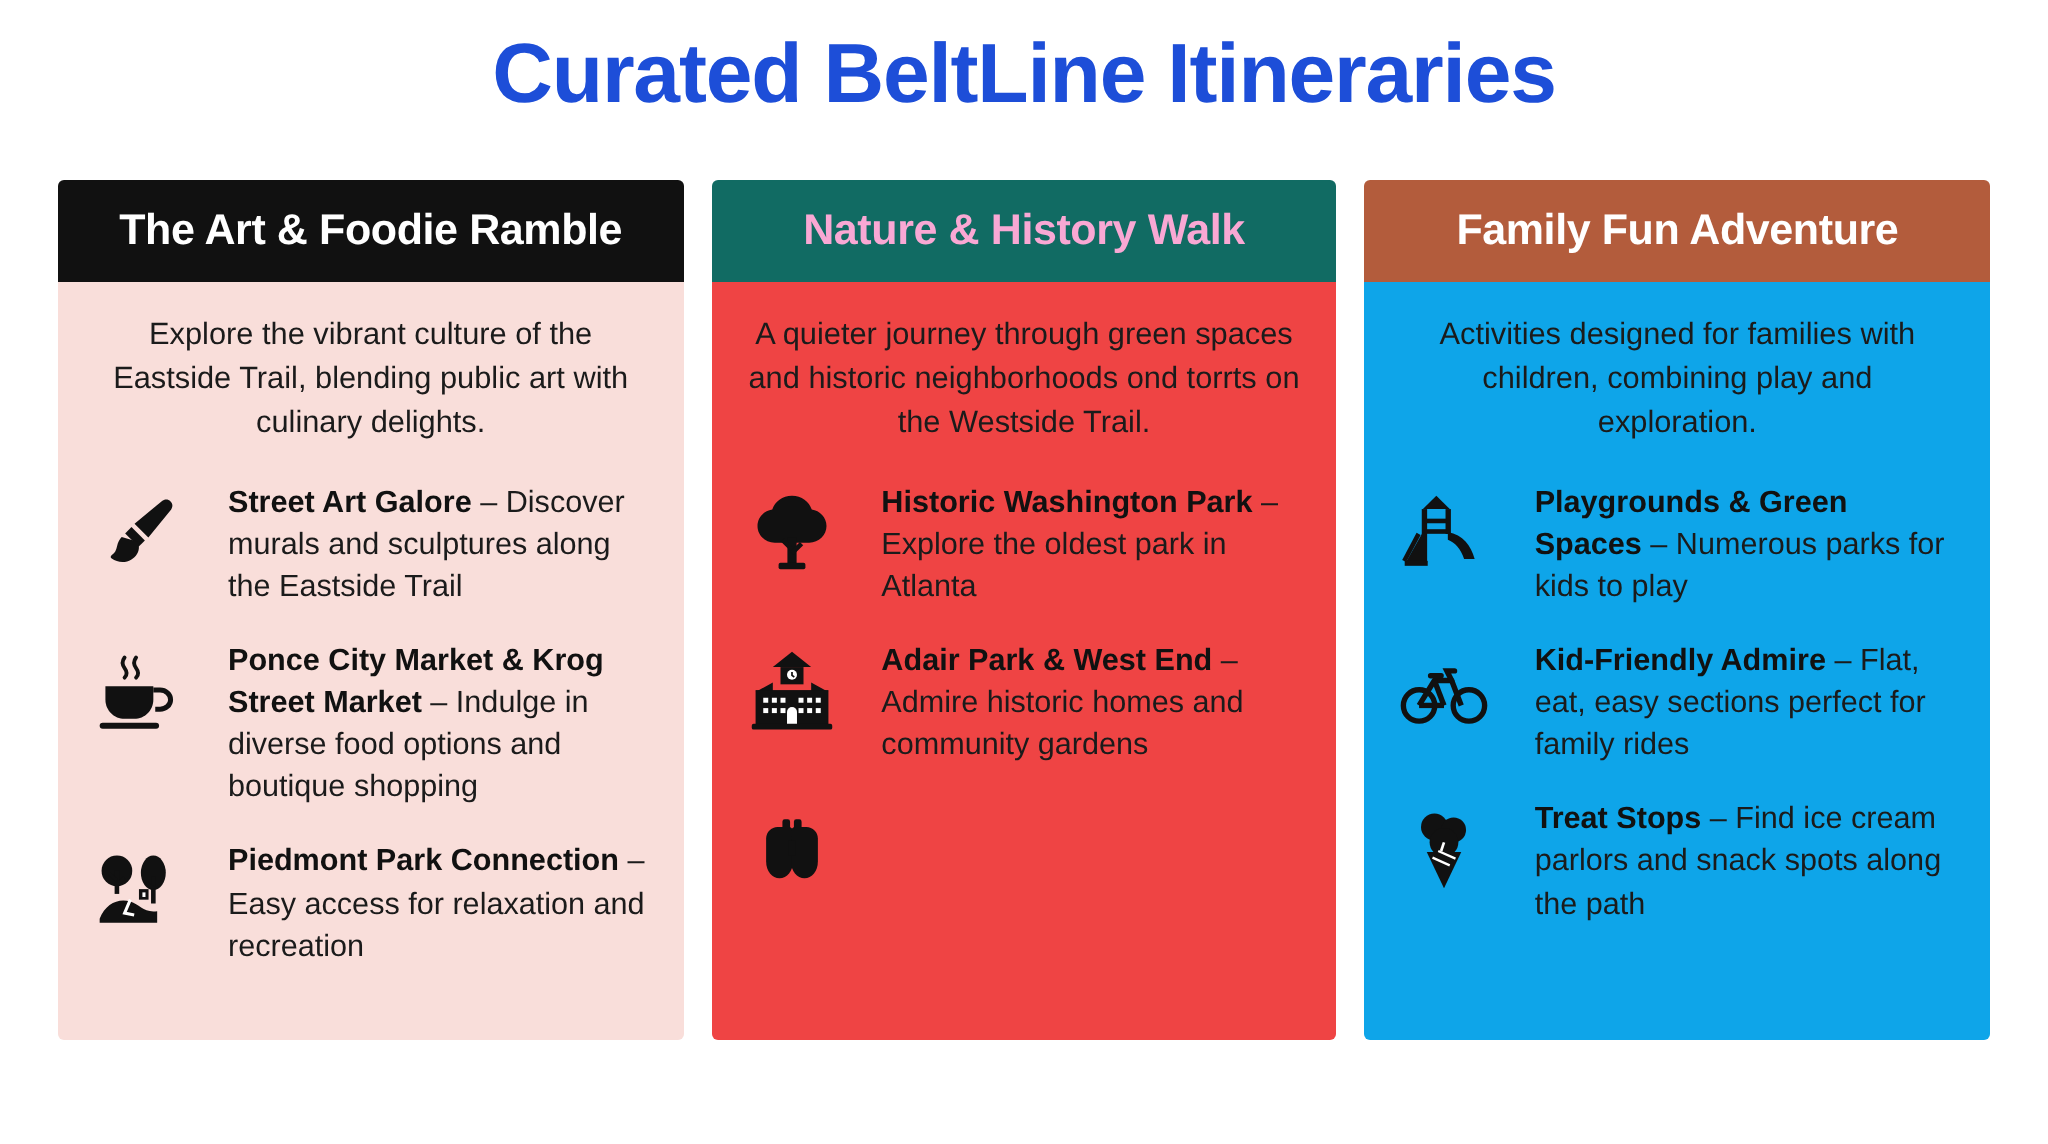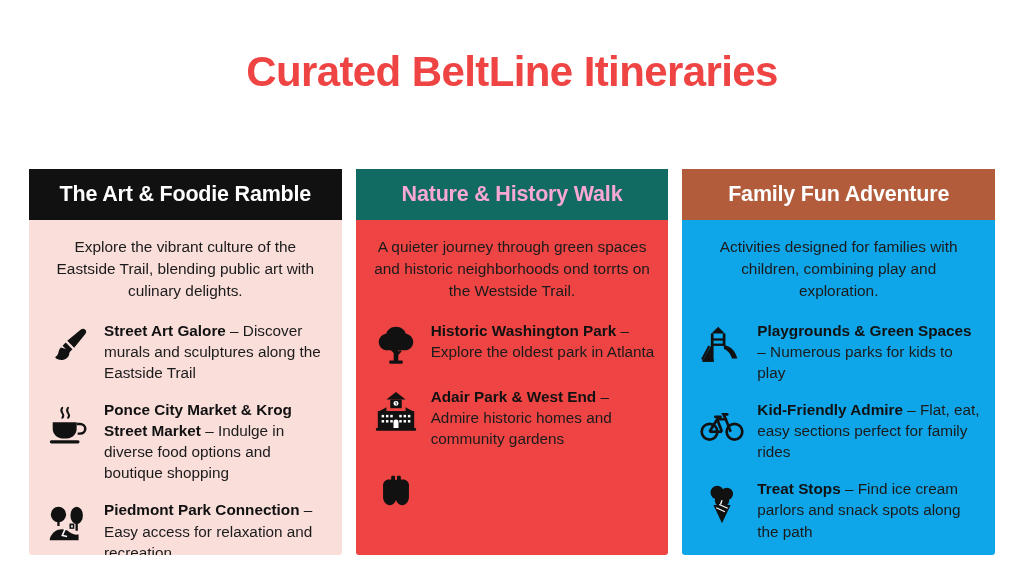--- a/index.html
+++ b/index.html
@@ -13,23 +13,23 @@
     font-family: "Liberation Sans", sans-serif;
     overflow: hidden;
     position: relative;
   }
 
   .page-title {
     text-align: center;
     font-size: 42px;
     font-weight: bold;
     letter-spacing: -0.6px;
-    color: #ef4444;
+    color: #1d4ed8;
     margin: 0;
-    padding-top: 51px;
+    padding-top: 16px;
     line-height: 1;
   }
 
   .cards {
     display: flex;
     gap: 14px;
     padding: 0 29px;
     margin-top: 32px;
     align-items: stretch;
   }
@@ -47,41 +47,40 @@
   .card-header {
     height: 51px;
     display: flex;
     align-items: center;
     justify-content: center;
     color: #ffffff;
     font-size: 21.5px;
     font-weight: bold;
     letter-spacing: -0.2px;
     flex: 0 0 auto;
-    margin-top: 44px;
   }
 
   .card-body {
     flex: 1 1 auto;
     padding: 16px 14px 26px 14px;
     box-sizing: border-box;
   }
 
   .card-desc {
     text-align: center;
     font-size: 15.4px;
     line-height: 1.42;
     color: #1b1b1b;
     margin: 0 4px 18px 4px;
   }
 
   .item {
     display: flex;
     align-items: flex-start;
-    gap: 11px;
+    gap: 21px;
     margin-bottom: 16px;
     padding-left: 2px;
   }
   .item:last-child { margin-bottom: 0; }
 
   .item-icon {
     flex: 0 0 48px;
     width: 48px;
     height: 48px;
     display: flex;

